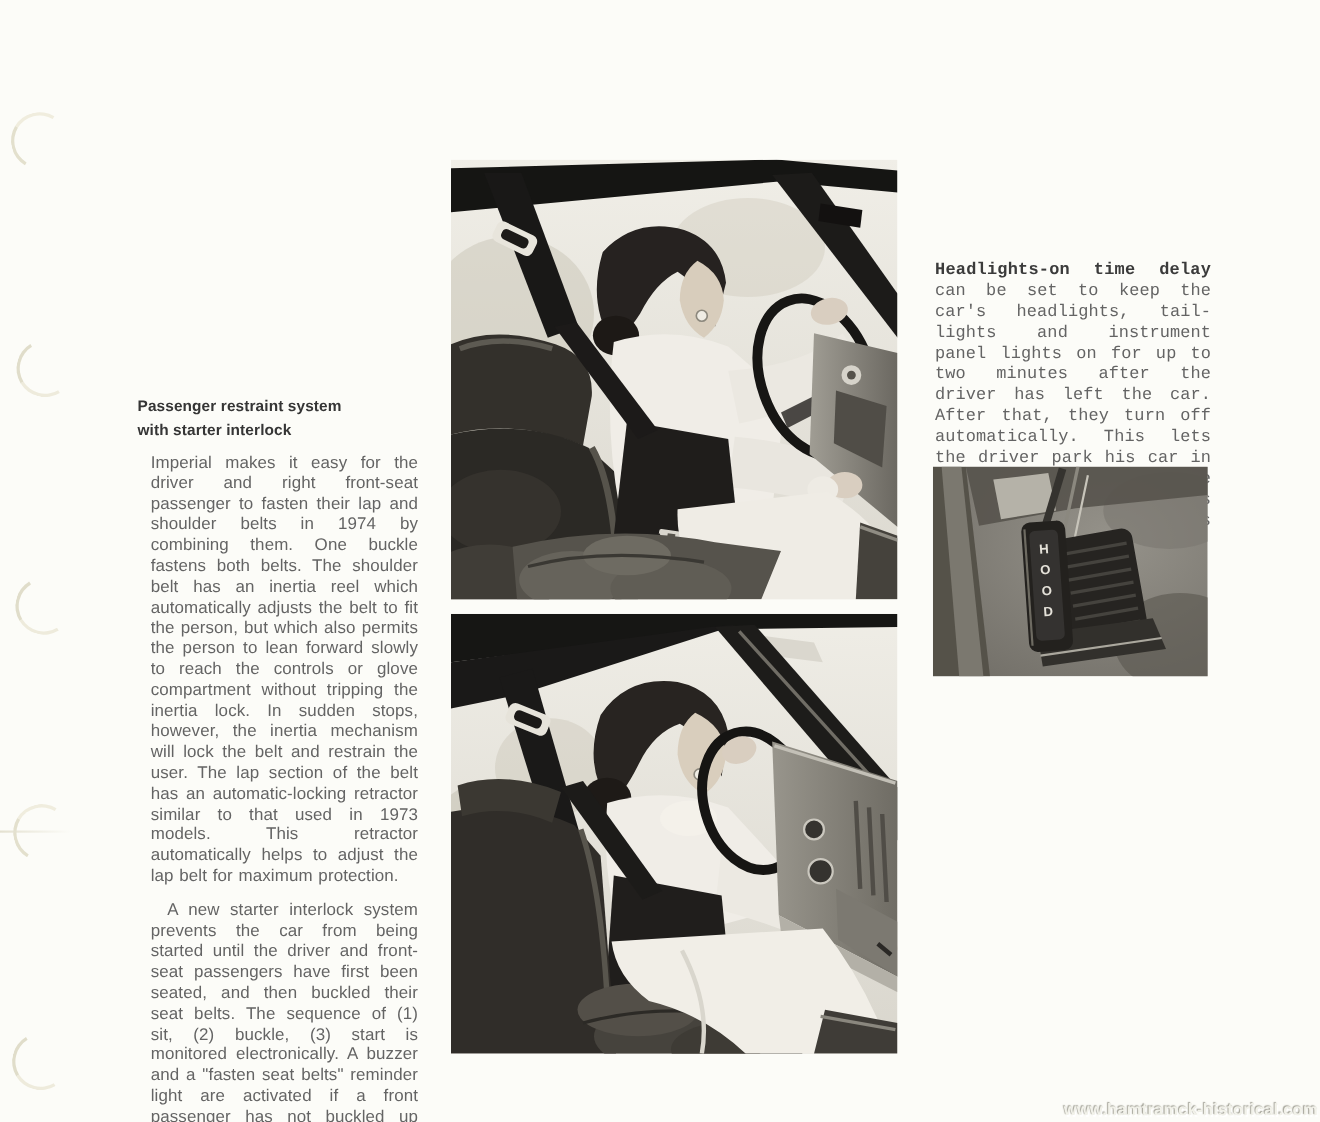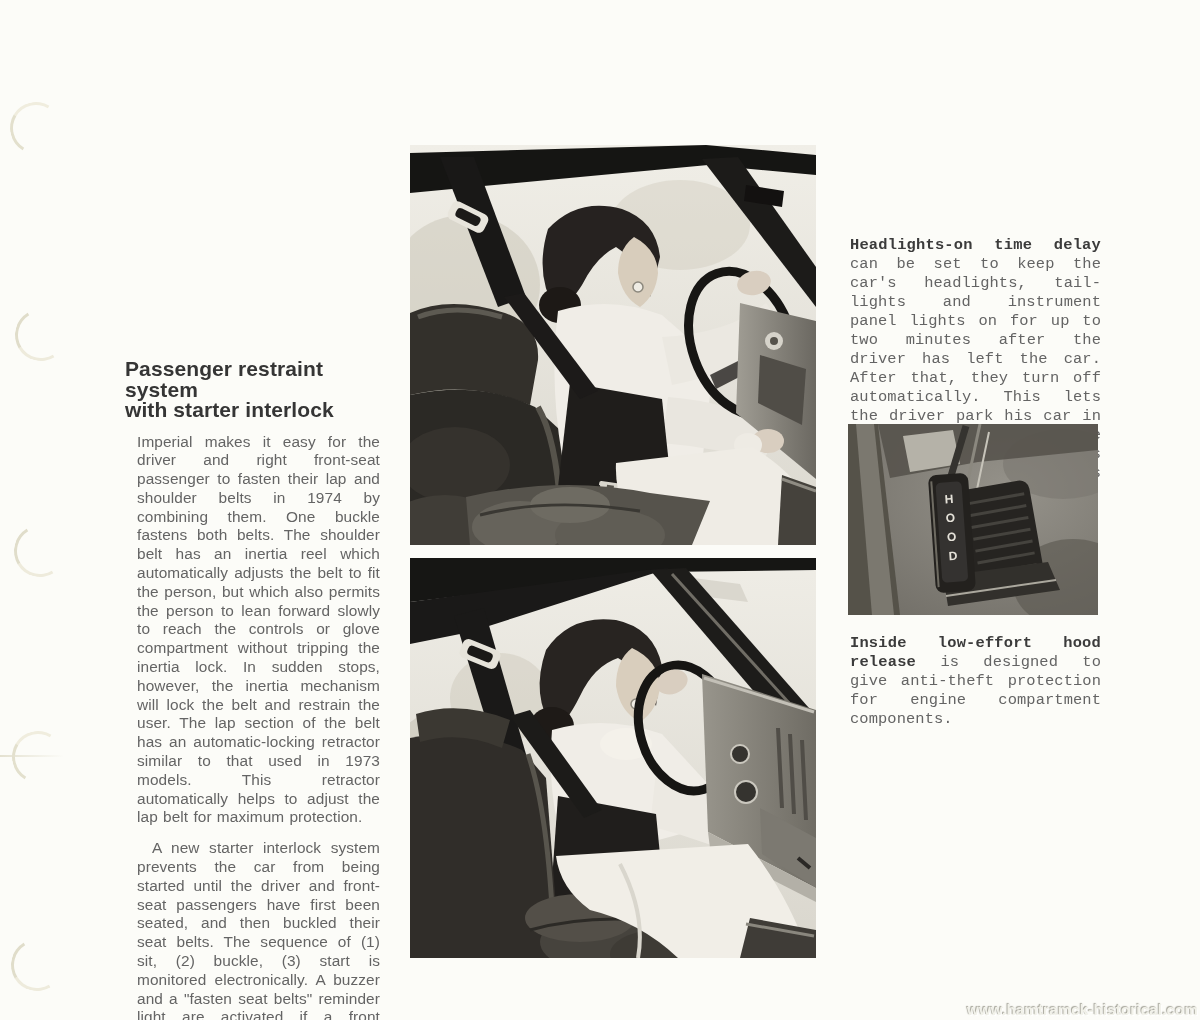--- a/index.html
+++ b/index.html
@@ -12,21 +12,21 @@
   
   .hole { position:absolute; width:46px; height:46px; border-radius:50%;
           border:3px solid transparent; }
   .hole.a { border-left-color:#e3e0cd; border-top-color:#f0edde; transform:rotate(-14deg); }
   .hole.b { border-left-color:#e0ddca; border-bottom-color:#eeebdc; transform:rotate(14deg); }
   .hole-line { position:absolute; left:0; top:755px; width:64px; height:2px;
                background:linear-gradient(90deg,#e4e1d0,rgba(228,225,208,0)); }
 
   
   .left-col { position:absolute; left:125px; top:359px; width:267px; }
-  .heading  { margin:0 0 4px 0; font-size:21px; line-height:20.5px; font-weight:bold;
+  .heading  { margin:0 0 4px 0; font-size:14px; line-height:20.5px; font-weight:bold;
               color:#353535; white-space:pre-line; letter-spacing:0.1px; }
   .body-text { margin:12px; font-size:15.4px; line-height:18.8px; color:#646464;
                text-align:justify; letter-spacing:0.1px; word-spacing:0.8px; }
   .indent { text-indent:15px; }
 
   .rp { position:absolute; left:850px; width:251px; margin:0;
         font-size:15.4px; line-height:19px; color:#646464;
         text-align:justify; letter-spacing:0.1px; word-spacing:0.5px;font-family:Liberation Mono, monospace; }
   .rp b { color:#3b3b3b; letter-spacing:0.2px; }
   .rp1 { top:236px; } .rp2 { top:634px; } .rp3 { top:726px; }
@@ -221,18 +221,17 @@
       <line x1="98" y1="172" x2="208" y2="156" stroke="#aba89e" stroke-width="2"></line>
       <g transform="rotate(-4 104 110)">
         <rect x="84" y="50" width="40" height="118" rx="8" fill="#23211e"></rect>
         <rect x="91" y="58" width="26" height="100" rx="5" fill="#343230"></rect>
         <line x1="87" y1="56" x2="87" y2="162" stroke="#6e6b62" stroke-width="2"></line>
       </g>
     </svg>
     <span class="hood-label">HOOD</span>
   </figure>
 
-  <p class="rp rp2"><b>Inside low-effort hood release</b> <span>is designed to give anti-theft protection for engine compartment components.</span></p>
 
 
   <div class="watermark">www.hamtramck-historical.com</div>
 
 </div>
 
 </body></html>

